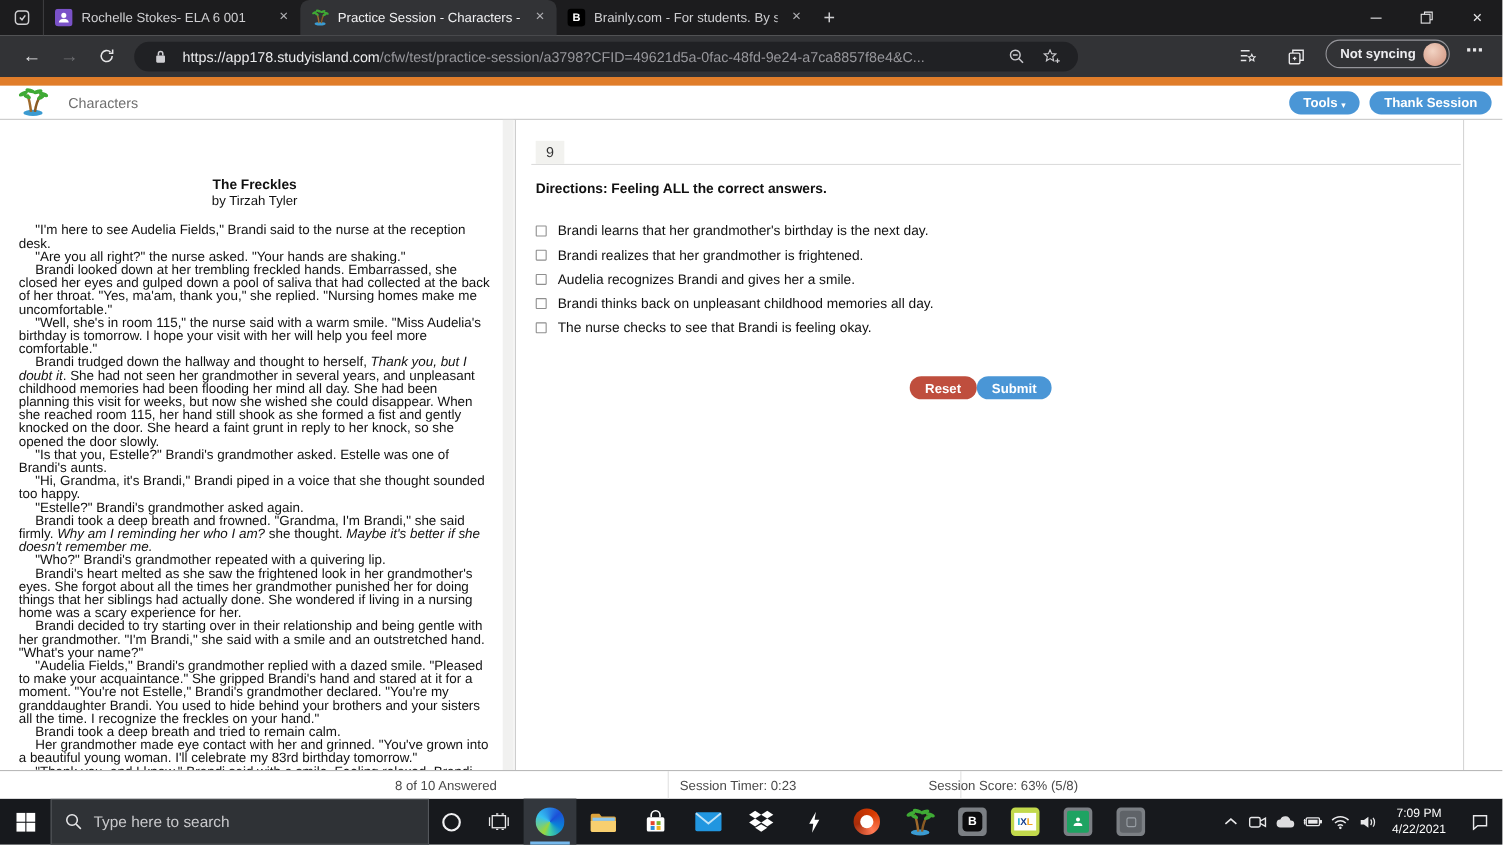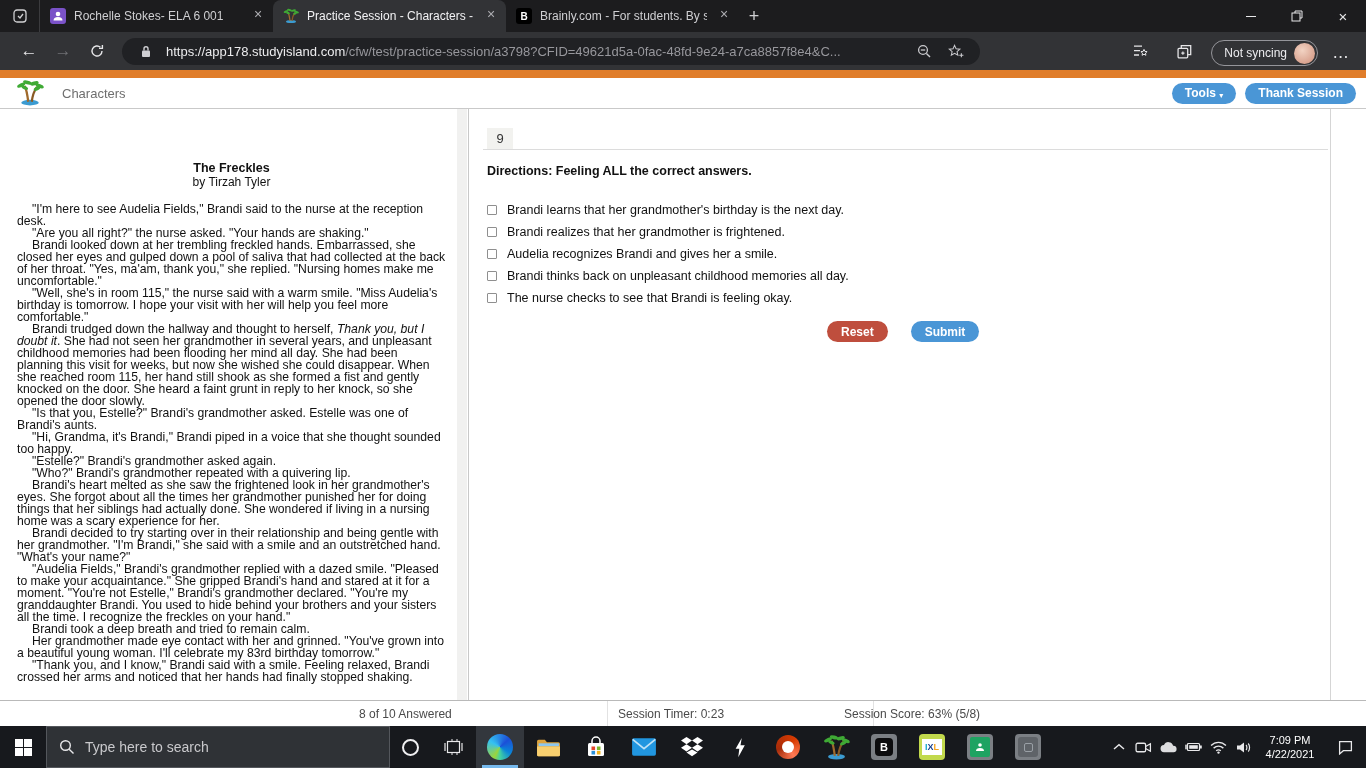--- a/index.html
+++ b/index.html
@@ -28,21 +28,21 @@
 
   
   .navbar{ height:38px; background:var(--chrome-mid); display:flex; align-items:center; padding:0 12px; }
   .nav-ico{ width:34px; height:30px; display:flex; align-items:center; justify-content:center; color:#e6e6e8; font-size:17px; border-radius:4px; }
   .nav-ico.disabled{ color:#6f7074; }
   .urlbox{ width:858px; height:27px; margin-left:8px; background:var(--urlbox); border-radius:14px; display:flex; align-items:center; padding:0 12px; gap:8px; }
   .url-text{ flex:1; font-size:13px; white-space:nowrap; overflow:hidden; }
   .url-host{ color:#ececee; }
   .url-path{ color:#97979c; }
   .box-ico{ width:24px; display:flex; justify-content:center; flex:none; }
-  .right-icons{ margin-left:auto; display:flex; align-items:flex-end; gap:10px; }
+  .right-icons{ margin-left:auto; display:flex; align-items:flex-start; gap:10px;font-weight:bold; }
   .profile-pill{ height:26px; border:1px solid #95959a; border-radius:14px; display:flex; align-items:center; gap:7px; padding:0 2px 0 12px; }
   .profile-pill span{ color:#ededf0; font-size:12px; }
   .avatar{ width:21px; height:21px; border-radius:50%; background:radial-gradient(circle at 40% 35%, #f2d3c3, #d9a390 70%, #b9826e); }
   .dots{ color:#e6e6e8; font-size:16px; letter-spacing:1px; width:26px; text-align:center; }
 
   
   .si-orange{ height:8px; background:var(--si-orange); }
   .si-header{ height:30px; background:#fff; display:flex; align-items:center; padding:0 10px 0 16px; }
   .si-title{ margin-left:18px; font-size:13px; color:#6e6e6e; }
   .si-buttons{ margin-left:auto; display:flex; gap:9px; }
@@ -60,21 +60,21 @@
 
   .question-panel{ flex:1; padding-left:18px; }
   .qhead{ border-bottom:1px solid #dcdcdc; margin-top:19px; margin-right:2px; margin-left:-4px; padding-left:4px; }
   .qnum{ display:inline-block; width:26px; height:21px; line-height:21px; text-align:center; background:#f2f2ef; font-size:13px; color:#333; vertical-align:bottom; }
   .directions{ margin-top:14px; font-weight:bold; font-size:12.5px; color:#111; }
   .prompt{ margin-top:13px; font-size:12.5px; color:#111; }
   #options{ list-style:none; margin-top:21px; }
   #options li{ height:22px; display:flex; align-items:center; }
   .cb{ width:10px; height:10px; border:1px solid #8f8f8f; background:#fff; border-radius:1px; margin-right:10px; flex:none; }
   .opt-label{ font-size:12.5px; color:#111; }
-  .q-buttons{ margin-top:12px; margin-left:340px; display:flex; gap:23px; }
+  .q-buttons{ margin-top:33px; margin-left:340px; display:flex; }
   .q-btn{ height:21px; border:none; border-radius:11px; color:#fff; font-size:12px; font-weight:bold; padding:0 14px; font-family:inherit; }
   .reset{ background:var(--reset-red); }
   .submit{ background:var(--si-blue); }
   .right-gutter{ width:36px; border-left:1px solid #d5d5d5; }
 
   
   .statusbar{ height:26px; border-top:1px solid #b9b9b9; background:#fff; position:relative; font-size:12px; color:#4a4a4a; }
   .statusbar .st{ position:absolute; top:6px; white-space:nowrap; }
   .st-answered{ left:359px; } .st-timer{ left:618px; } .st-score{ left:844px; }
   .st-div{ position:absolute; top:0; bottom:0; width:1px; background:#e2e2e2; }
@@ -254,20 +254,21 @@
       <div class="passage-byline">by Tirzah Tyler</div>
       <div id="passage-body">
           <p class="para"><span>"I'm here to see Audelia Fields," Brandi said to the nurse at the reception desk.</span></p>
           <p class="para"><span>"Are you all right?" the nurse asked. "Your hands are shaking."</span></p>
           <p class="para"><span>Brandi looked down at her trembling freckled hands. Embarrassed, she closed her eyes and gulped down a pool of saliva that had collected at the back of her throat. "Yes, ma'am, thank you," she replied. "Nursing homes make me uncomfortable."</span></p>
           <p class="para"><span>"Well, she's in room 115," the nurse said with a warm smile. "Miss Audelia's birthday is tomorrow. I hope your visit with her will help you feel more comfortable."</span></p>
           <p class="para"><span>Brandi trudged down the hallway and thought to herself, </span><i>Thank you, but I doubt it</i><span>. She had not seen her grandmother in several years, and unpleasant childhood memories had been flooding her mind all day. She had been planning this visit for weeks, but now she wished she could disappear. When she reached room 115, her hand still shook as she formed a fist and gently knocked on the door. She heard a faint grunt in reply to her knock, so she opened the door slowly.</span></p>
           <p class="para"><span>"Is that you, Estelle?" Brandi's grandmother asked. Estelle was one of Brandi's aunts.</span></p>
           <p class="para"><span>"Hi, Grandma, it's Brandi," Brandi piped in a voice that she thought sounded too happy.</span></p>
           <p class="para"><span>"Estelle?" Brandi's grandmother asked again.</span></p>
+          <p class="para"><span>Brandi took a deep breath and frowned. "Grandma, I'm Brandi," she said firmly. </span><i>Why am I reminding her who I am?</i><span> she thought. </span><i>Maybe it's better if she doesn't remember me.</i></p>
           <p class="para"><span>"Who?" Brandi's grandmother repeated with a quivering lip.</span></p>
           <p class="para"><span>Brandi's heart melted as she saw the frightened look in her grandmother's eyes. She forgot about all the times her grandmother punished her for doing things that her siblings had actually done. She wondered if living in a nursing home was a scary experience for her.</span></p>
           <p class="para"><span>Brandi decided to try starting over in their relationship and being gentle with her grandmother. "I'm Brandi," she said with a smile and an outstretched hand. "What's your name?"</span></p>
           <p class="para"><span>"Audelia Fields," Brandi's grandmother replied with a dazed smile. "Pleased to make your acquaintance." She gripped Brandi's hand and stared at it for a moment. "You're not Estelle," Brandi's grandmother declared. "You're my granddaughter Brandi. You used to hide behind your brothers and your sisters all the time. I recognize the freckles on your hand."</span></p>
           <p class="para"><span>Brandi took a deep breath and tried to remain calm.</span></p>
           <p class="para"><span>Her grandmother made eye contact with her and grinned. "You've grown into a beautiful young woman. I'll celebrate my 83rd birthday tomorrow."</span></p>
           <p class="para"><span>"Thank you, and I know," Brandi said with a smile. Feeling relaxed, Brandi crossed her arms and noticed that her hands had finally stopped shaking.</span></p>
         </div>
       <div class="passage-scrollbar"></div>
     </div>

